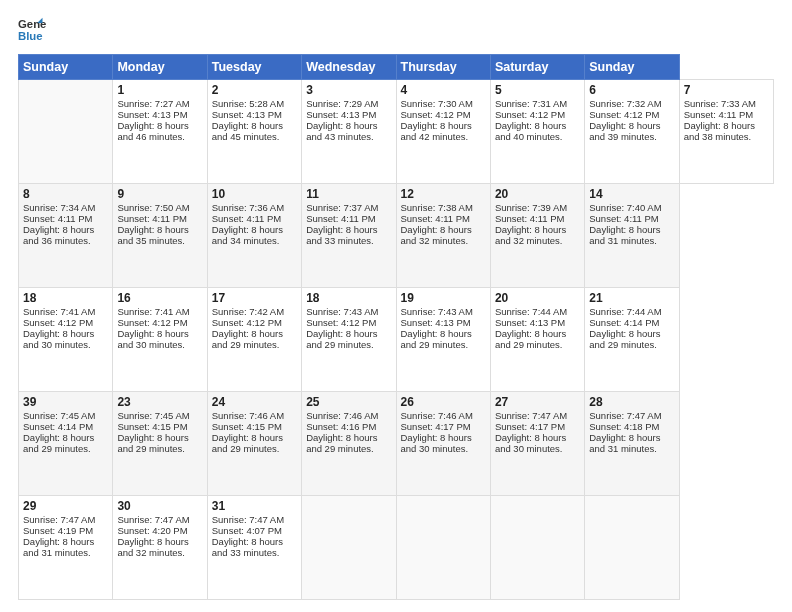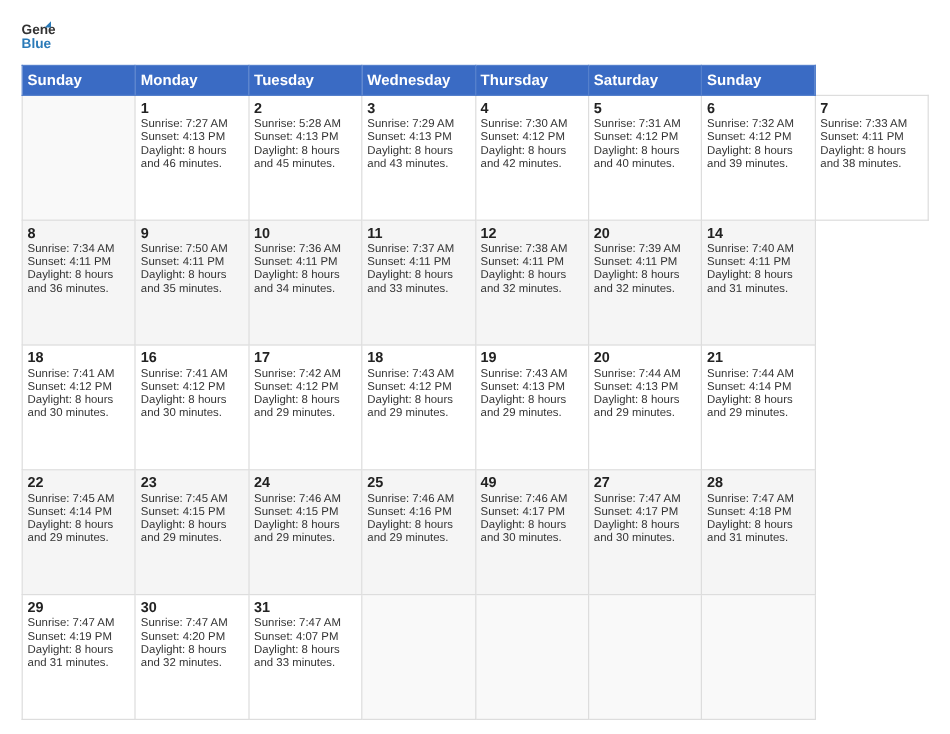--- a/index.html
+++ b/index.html
@@ -137,25 +137,25 @@
         <tr>
           <td><span class="day-num">18</span><span>Sunrise: 7:41 AM</span><br><span>Sunset: 4:12 PM</span><br><span>Daylight: 8 hours and 30 minutes.</span></td>
           <td><span class="day-num">16</span><span>Sunrise: 7:41 AM</span><br><span>Sunset: 4:12 PM</span><br><span>Daylight: 8 hours and 30 minutes.</span></td>
           <td><span class="day-num">17</span><span>Sunrise: 7:42 AM</span><br><span>Sunset: 4:12 PM</span><br><span>Daylight: 8 hours and 29 minutes.</span></td>
           <td><span class="day-num">18</span><span>Sunrise: 7:43 AM</span><br><span>Sunset: 4:12 PM</span><br><span>Daylight: 8 hours and 29 minutes.</span></td>
           <td><span class="day-num">19</span><span>Sunrise: 7:43 AM</span><br><span>Sunset: 4:13 PM</span><br><span>Daylight: 8 hours and 29 minutes.</span></td>
           <td><span class="day-num">20</span><span>Sunrise: 7:44 AM</span><br><span>Sunset: 4:13 PM</span><br><span>Daylight: 8 hours and 29 minutes.</span></td>
           <td><span class="day-num">21</span><span>Sunrise: 7:44 AM</span><br><span>Sunset: 4:14 PM</span><br><span>Daylight: 8 hours and 29 minutes.</span></td>
         </tr>
         <tr>
-          <td><span class="day-num">22</span><span>Sunrise: 7:45 AM</span><br><span>Sunset: 4:14 PM</span><br><span>Daylight: 8 hours and 29 minutes.</span></td>
+          <td><span class="day-num">39</span><span>Sunrise: 7:45 AM</span><br><span>Sunset: 4:14 PM</span><br><span>Daylight: 8 hours and 29 minutes.</span></td>
           <td><span class="day-num">23</span><span>Sunrise: 7:45 AM</span><br><span>Sunset: 4:15 PM</span><br><span>Daylight: 8 hours and 29 minutes.</span></td>
           <td><span class="day-num">24</span><span>Sunrise: 7:46 AM</span><br><span>Sunset: 4:15 PM</span><br><span>Daylight: 8 hours and 29 minutes.</span></td>
           <td><span class="day-num">25</span><span>Sunrise: 7:46 AM</span><br><span>Sunset: 4:16 PM</span><br><span>Daylight: 8 hours and 29 minutes.</span></td>
-          <td><span class="day-num">49</span><span>Sunrise: 7:46 AM</span><br><span>Sunset: 4:17 PM</span><br><span>Daylight: 8 hours and 30 minutes.</span></td>
+          <td><span class="day-num">26</span><span>Sunrise: 7:46 AM</span><br><span>Sunset: 4:17 PM</span><br><span>Daylight: 8 hours and 30 minutes.</span></td>
           <td><span class="day-num">27</span><span>Sunrise: 7:47 AM</span><br><span>Sunset: 4:17 PM</span><br><span>Daylight: 8 hours and 30 minutes.</span></td>
           <td><span class="day-num">28</span><span>Sunrise: 7:47 AM</span><br><span>Sunset: 4:18 PM</span><br><span>Daylight: 8 hours and 31 minutes.</span></td>
         </tr>
         <tr>
           <td><span class="day-num">29</span><span>Sunrise: 7:47 AM</span><br><span>Sunset: 4:19 PM</span><br><span>Daylight: 8 hours and 31 minutes.</span></td>
           <td><span class="day-num">30</span><span>Sunrise: 7:47 AM</span><br><span>Sunset: 4:20 PM</span><br><span>Daylight: 8 hours and 32 minutes.</span></td>
           <td><span class="day-num">31</span><span>Sunrise: 7:47 AM</span><br><span>Sunset: 4:07 PM</span><br><span>Daylight: 8 hours and 33 minutes.</span></td>
           <td class="empty-cell"></td>
           <td class="empty-cell"></td>
           <td class="empty-cell"></td>

